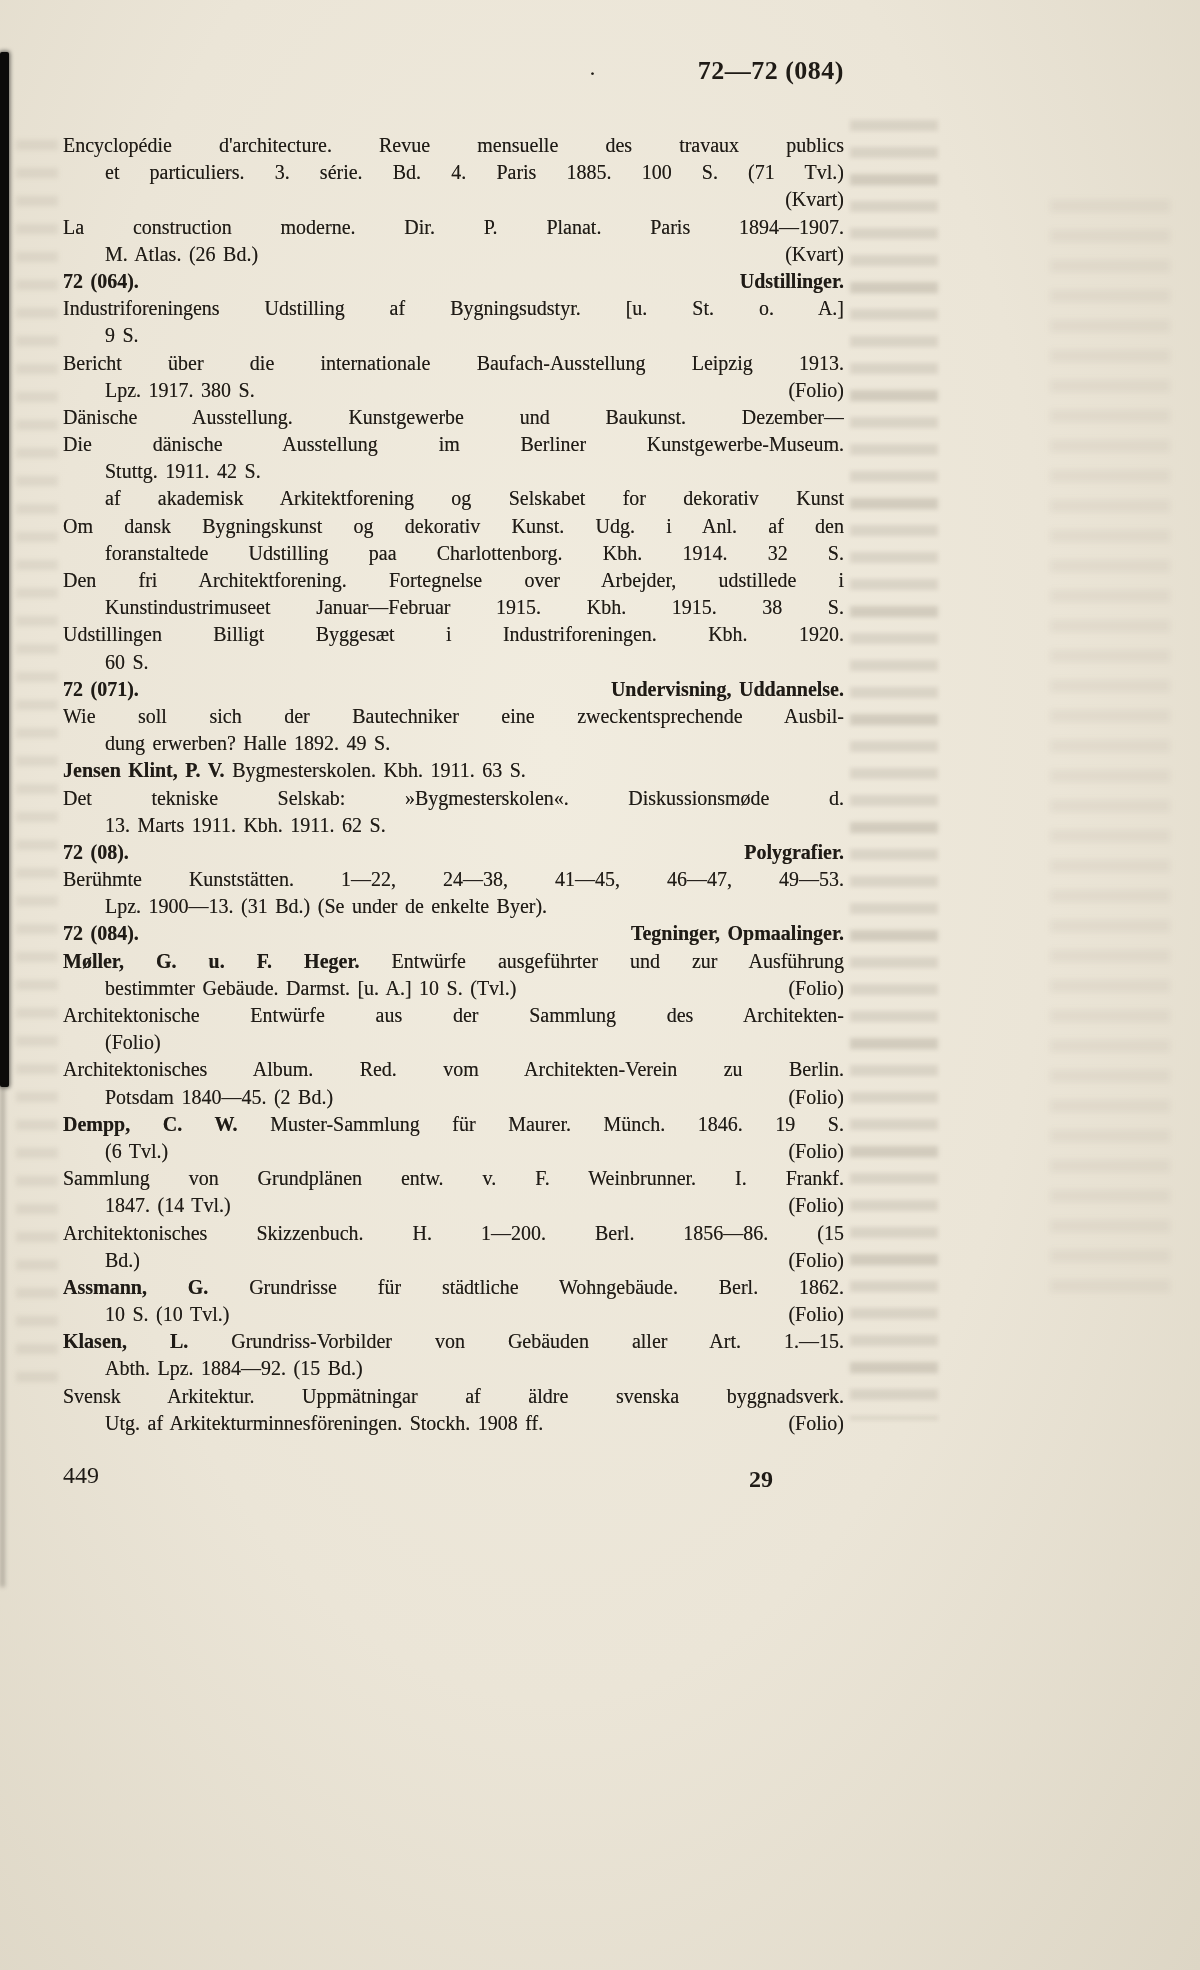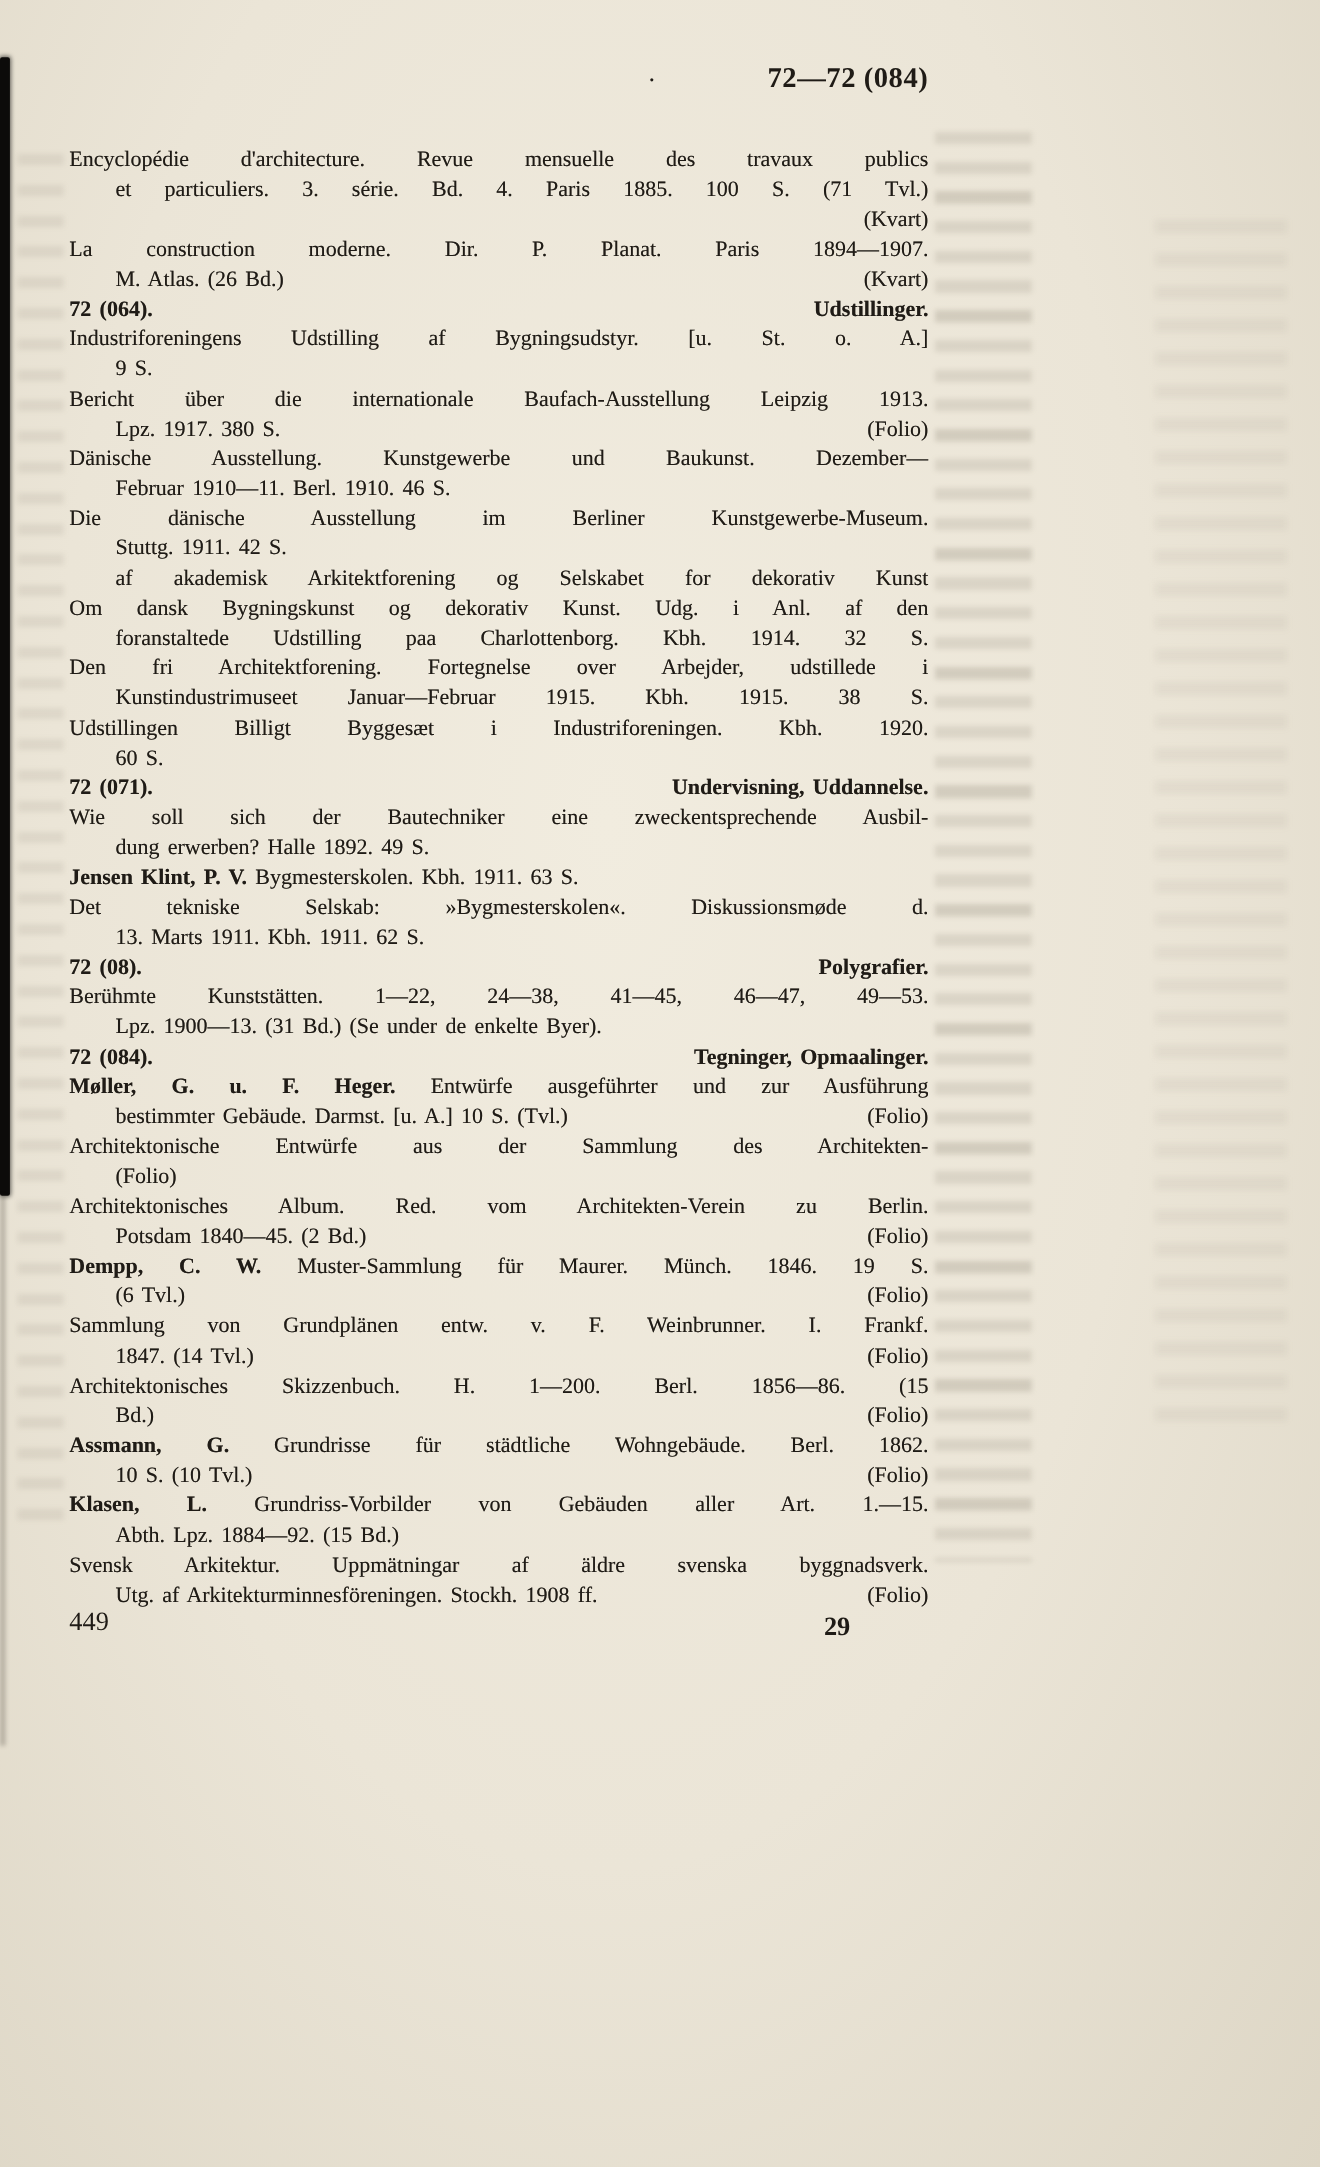--- a/index.html
+++ b/index.html
@@ -107,21 +107,20 @@
         <span class="bold">Udstillinger.</span>
       </div>
       <div class="line jst"><span>Industriforeningens Udstilling af Bygningsudstyr. [u. St. o. A.]</span></div>
       <div class="line lft ind"><span>9 S.</span></div>
       <div class="line jst"><span>Bericht über die internationale Baufach-Ausstellung Leipzig 1913.</span></div>
       <div class="line spl ind">
         <span>Lpz. 1917. 380 S.</span>
         <span>(Folio)</span>
       </div>
       <div class="line jst"><span>Dänische Ausstellung. Kunstgewerbe und Baukunst. Dezember—</span></div>
-      <div class="line lft ind"><span>Februar 1910—11. Berl. 1910. 46 S.</span></div>
       <div class="line jst"><span>Die dänische Ausstellung im Berliner Kunstgewerbe-Museum.</span></div>
       <div class="line lft ind"><span>Stuttg. 1911. 42 S.</span></div>
       <div class="line jst ind"><span>af akademisk Arkitektforening og Selskabet for dekorativ Kunst</span></div>
       <div class="line jst"><span>Om dansk Bygningskunst og dekorativ Kunst. Udg. i Anl. af den</span></div>
       <div class="line jst ind"><span>foranstaltede Udstilling paa Charlottenborg. Kbh. 1914. 32 S.</span></div>
       <div class="line jst"><span>Den fri Architektforening. Fortegnelse over Arbejder, udstillede i</span></div>
       <div class="line jst ind"><span>Kunstindustrimuseet Januar—Februar 1915. Kbh. 1915. 38 S.</span></div>
       <div class="line jst"><span>Udstillingen Billigt Byggesæt i Industriforeningen. Kbh. 1920.</span></div>
       <div class="line lft ind"><span>60 S.</span></div>
       <div class="line spl">

